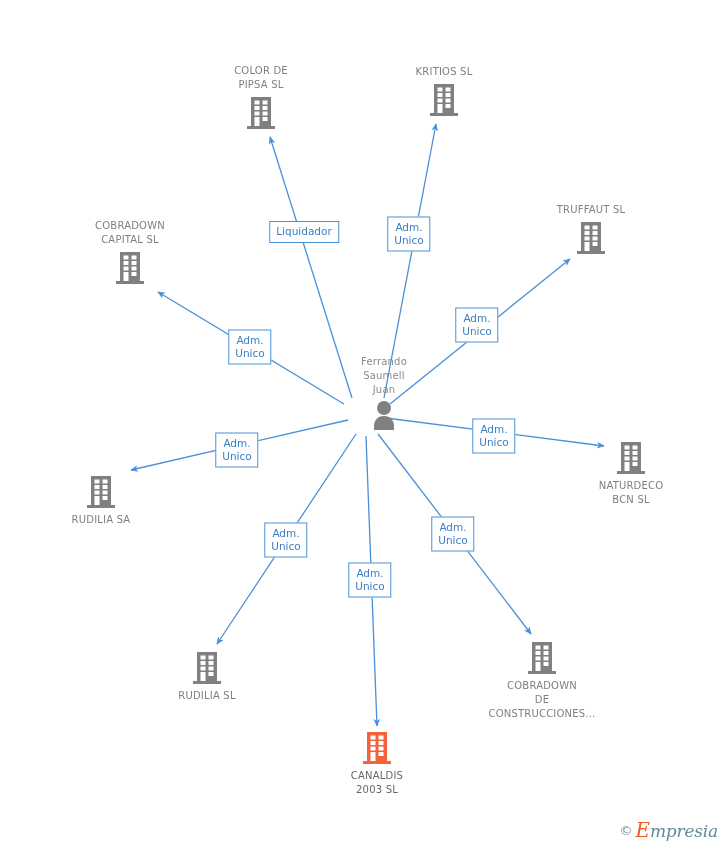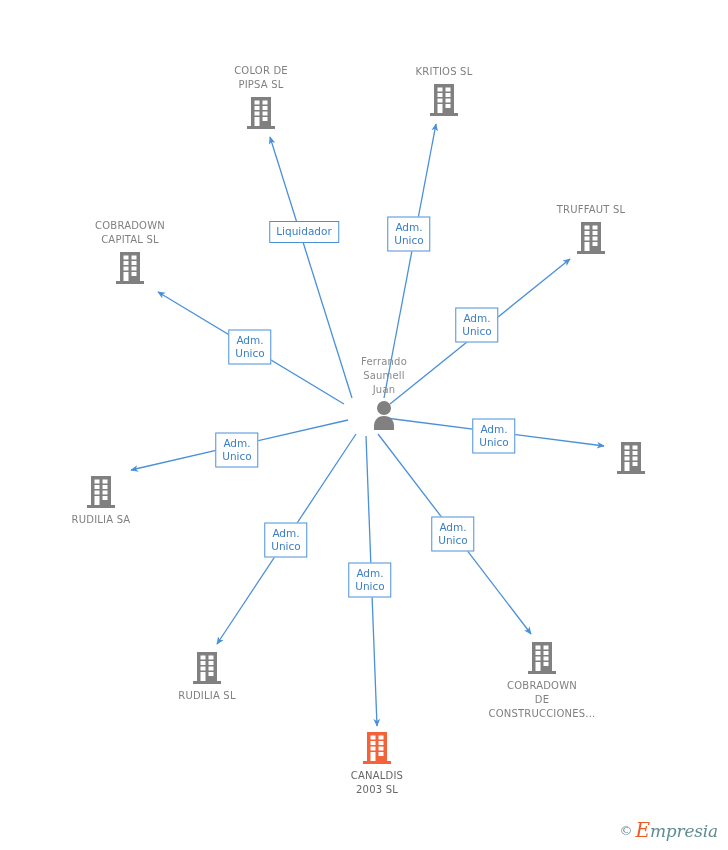--- a/index.html
+++ b/index.html
@@ -195,20 +195,22 @@
             <rect x="8.5" y="5.5" width="5" height="4" fill="#ffffff"></rect>
             <rect x="16.5" y="5.5" width="5" height="4" fill="#ffffff"></rect>
             <rect x="8.5" y="11" width="5" height="4" fill="#ffffff"></rect>
             <rect x="16.5" y="11" width="5" height="4" fill="#ffffff"></rect>
             <rect x="8.5" y="16.5" width="5" height="4" fill="#ffffff"></rect>
             <rect x="16.5" y="16.5" width="5" height="4" fill="#ffffff"></rect>
             <rect x="8.5" y="22" width="5" height="9" fill="#ffffff"></rect>
             <rect x="16.5" y="22" width="5" height="4" fill="#ffffff"></rect>
             <rect x="1" y="31" width="28" height="3" fill="#808080"></rect>
           </svg></span>
+        <span class="node-label below">NATURDECO
+BCN  SL</span>
       </div>
       <div class="node" style="left: 101px; top: 474px;">
         <span class="glyph"><svg width="30" height="36" viewBox="0 0 30 36">
             <rect x="5" y="2" width="20" height="29" fill="#808080"></rect>
             <rect x="8.5" y="5.5" width="5" height="4" fill="#ffffff"></rect>
             <rect x="16.5" y="5.5" width="5" height="4" fill="#ffffff"></rect>
             <rect x="8.5" y="11" width="5" height="4" fill="#ffffff"></rect>
             <rect x="16.5" y="11" width="5" height="4" fill="#ffffff"></rect>
             <rect x="8.5" y="16.5" width="5" height="4" fill="#ffffff"></rect>
             <rect x="16.5" y="16.5" width="5" height="4" fill="#ffffff"></rect>

